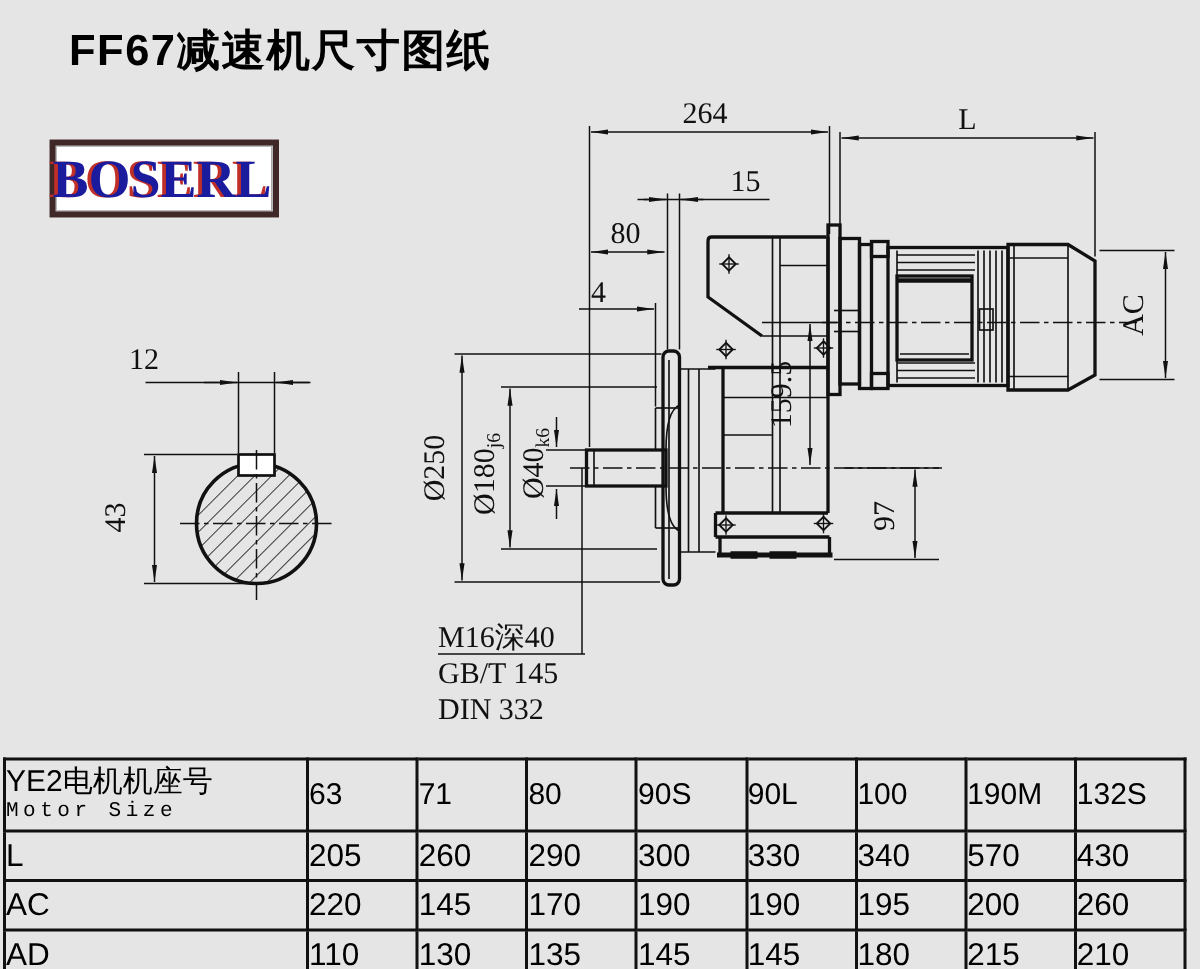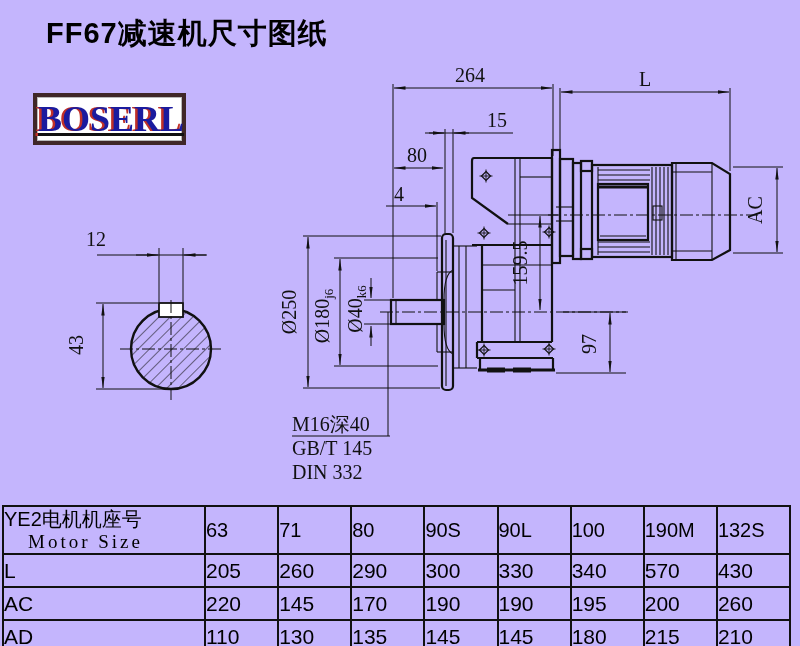--- a/index.html
+++ b/index.html
@@ -1,30 +1,30 @@
 <!DOCTYPE html>
 <html><head>
 <meta charset="utf-8">
 <style>
   html,body{margin:0;padding:0;background:#fff;width:800px;height:646px;overflow:hidden;}
-  #stage{position:relative;width:800px;height:646px;background:#c4b5fd;font-family:"Liberation Sans",sans-serif;color:#111;}
+  #stage{position:relative;width:800px;height:646px;background:#e5e5e5;font-family:"Liberation Sans",sans-serif;color:#111;}
   #title{position:absolute;left:46px;top:14px;font-size:29px;font-weight:bold;letter-spacing:1px;color:#000;white-space:nowrap;}
   #logo{position:absolute;left:33px;top:93px;width:143px;height:42px;border:5px solid #402728;background:#fff;display:flex;align-items:center;justify-content:center;}
-  #logo .inner{width:100%;height:100%;border:1px solid #b9b9b9;display:flex;align-items:center;justify-content:flex-start;text-decoration:underline;}
+  #logo .inner{width:100%;height:100%;border:1px solid #b9b9b9;display:flex;align-items:center;justify-content:flex-end;}
   #logo .word{font-family:"Liberation Serif",serif;font-weight:bold;font-size:36px;line-height:1;color:#1b1b9e;text-shadow:-2.5px 0 0 #c03028;letter-spacing:0px;}
   svg text{font-family:"Liberation Serif",serif;font-size:20px;fill:#111;}
   .o{fill:none;stroke:#111;stroke-width:2.2;}
   .o3{fill:none;stroke:#111;stroke-width:3.2;}
   .m{fill:none;stroke:#111;stroke-width:1.1;}
   .d{fill:none;stroke:#111;stroke-width:1;}
   .cl{fill:none;stroke:#111;stroke-width:1;stroke-dasharray:13 3 3 3;}
   #dimtable{position:absolute;left:2px;top:505px;width:789px;border-collapse:collapse;table-layout:fixed;}
   #dimtable td{border:2px solid #111;text-align:left;vertical-align:middle;font-size:21px;padding:0;height:31px;color:#000;}
   #dimtable td.hdr{height:46px;font-size:20px;line-height:1.15;}
-  #dimtable .en{letter-spacing:3px;font-family:Liberation Serif, serif;font-size:19px;padding-left:24px;}
+  #dimtable .en{letter-spacing:3px;font-family:Liberation Mono, monospace;font-size:14px;}
   #dimtable col.c0{width:202px;}
 </style>
 </head>
 <body>
 
 <div id="stage">
 
   <div id="title">FF67减速机尺寸图纸</div>
 
   <div id="logo">

